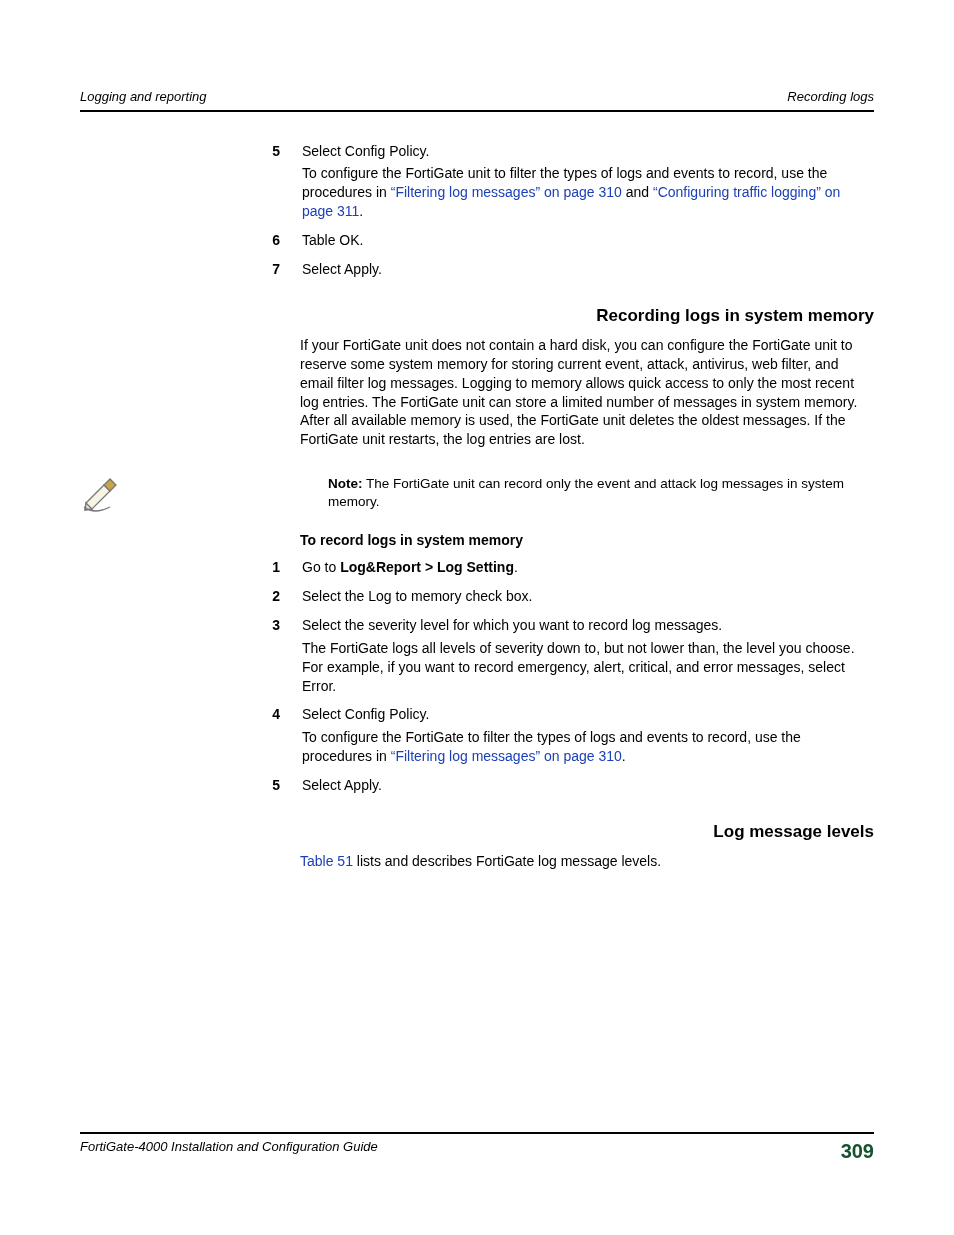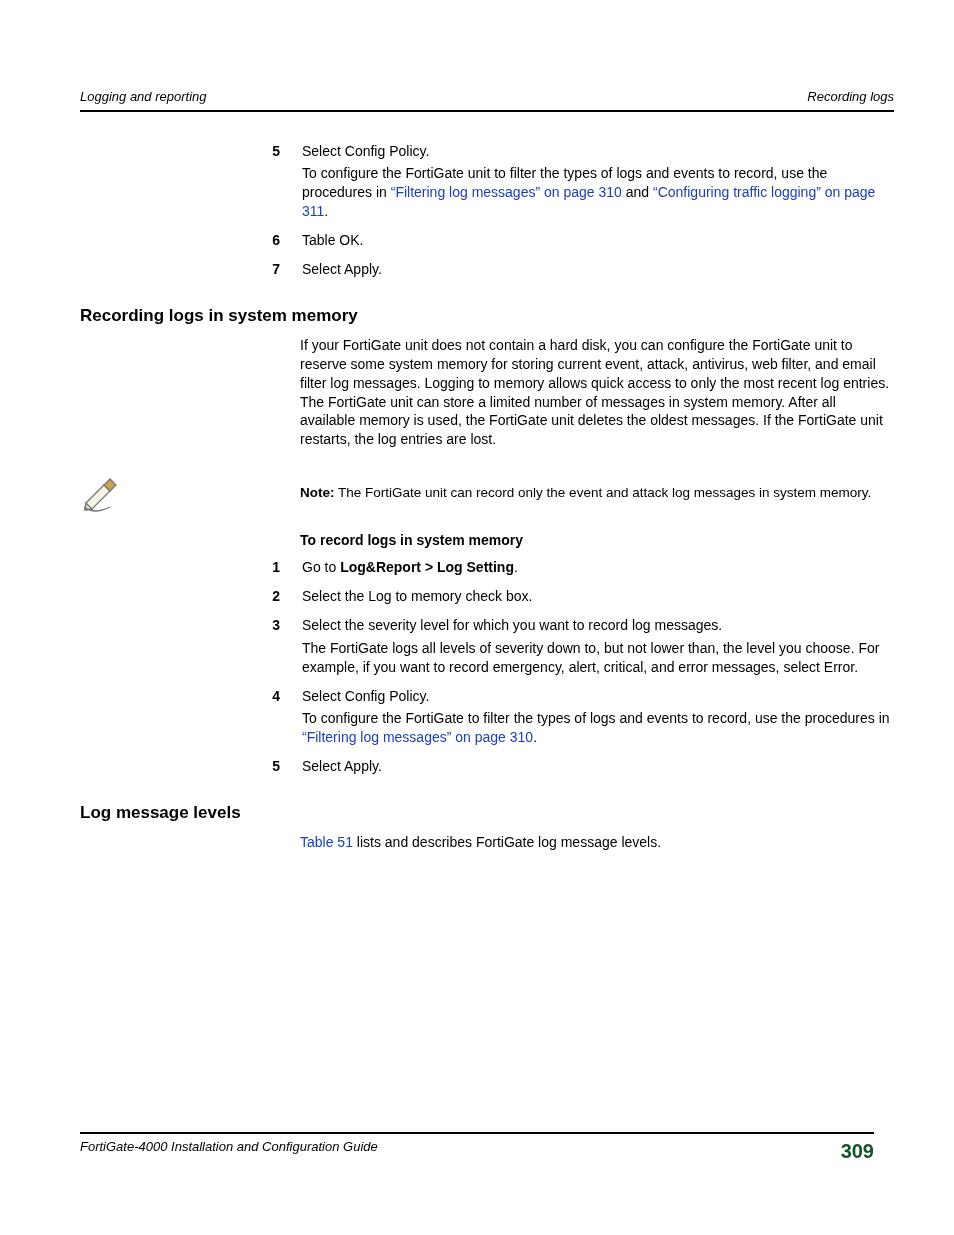--- a/index.html
+++ b/index.html
@@ -9,21 +9,21 @@
     font-family: Arial, Helvetica, sans-serif;
     color: #000;
     font-size: 14px;
     line-height: 1.35;
   }
   .page {
     width: 954px;
     height: 1235px;
     position: relative;
     box-sizing: border-box;
-    padding: 88px 60px 0 80px;
+    padding: 88px 80px 0 80px;
   }
   .running-header {
     display: flex;
     justify-content: space-between;
     font-style: italic;
     font-size: 13px;
     border-bottom: 2px solid #000;
     padding-bottom: 4px;
   }
   .running-header .right { text-align: right; }
@@ -52,31 +52,33 @@
     margin: 0 0 4px 0;
   }
   a.link {
     color: #1a3fb6;
     text-decoration: none;
   }
   h2.section {
     margin: 22px 0 8px -100px;
     font-size: 17px;
     font-weight: bold;
+    text-align: right;
   }
   .body-block {
     margin-left: 120px;
   }
   .body-para {
     margin: 0 0 4px 0;
   }
   .note-row {
     display: flex;
     align-items: center;
     margin: 24px 0 18px -100px;
+    gap: 28px;
   }
   .note-icon {
     flex: 0 0 50px;
     margin-right: 10px;
   }
   .note-icon svg { display:block; }
   .note-text {
     flex: 1;
     font-size: 13.5px;
     margin-left: 160px;

